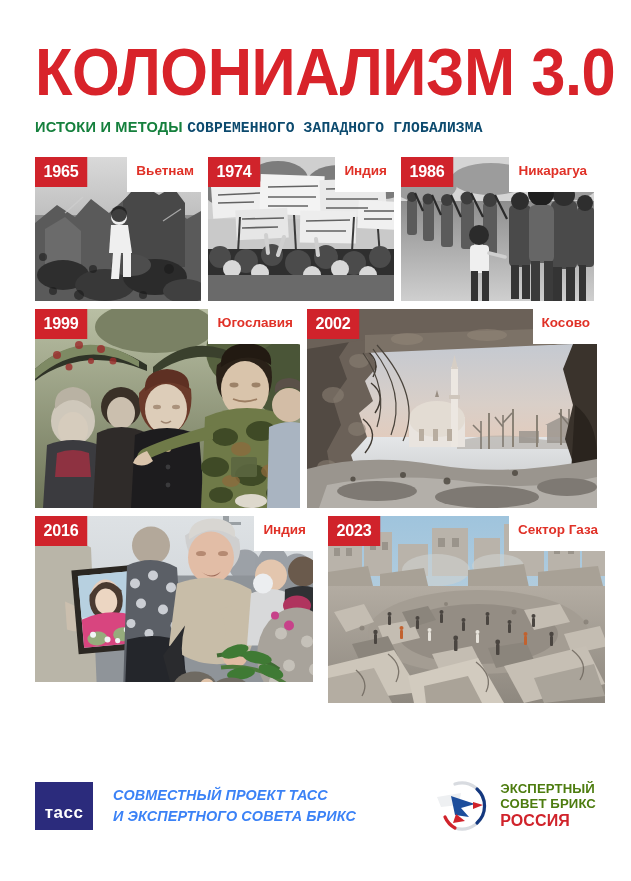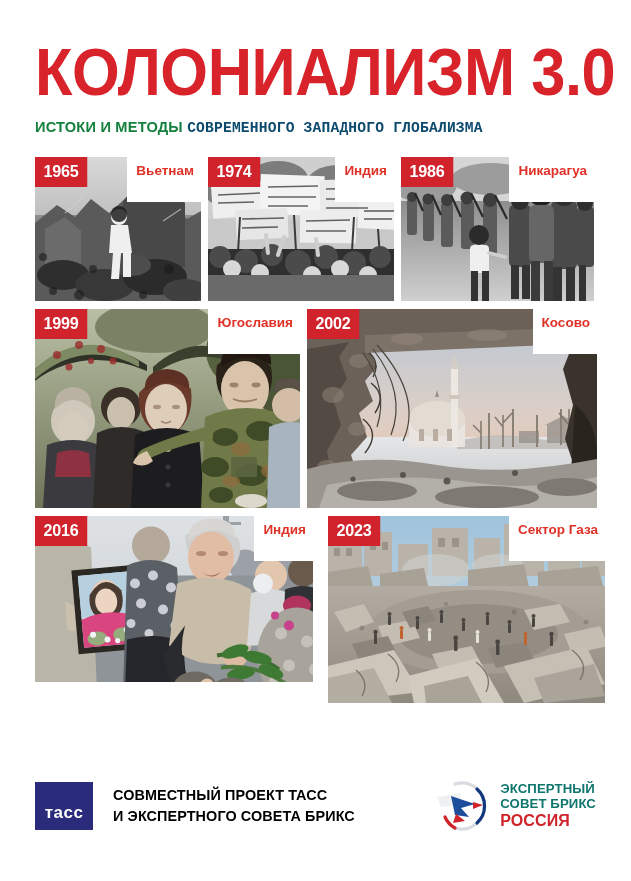--- a/index.html
+++ b/index.html
@@ -66,21 +66,21 @@
     transform:scaleX(0.95);
     transform-origin:left top;
   }
   .place {
     position:absolute; top:0; right:0;
     background:#ffffff;
     color:#e03127;
     font-weight:bold;
     font-size:13.5px;
     line-height:1;
-    padding:7px 7px 25px 9px;
+    padding:7px 7px 15px 9px;
     z-index:4;
     white-space:nowrap;
   }
 
   
   .footer {
     position:absolute;
     left:35px; right:35px;
     bottom:45px;
     height:60px;
@@ -99,41 +99,42 @@
     bottom:9px;
     text-align:center;
     color:#ffffff;
     font-weight:bold;
     font-size:17px;
     letter-spacing:0.5px;
     line-height:1;
   }
   .project-text {
     margin-left:20px;
-    color:#000000;
+    color:#3b82f6;
     font-size:14.4px;
     font-weight:bold;
     line-height:1.45;
     letter-spacing:0.1px;
     white-space:nowrap;
+    font-style:italic;
   }
   .brics {
     margin-left:auto;
     display:flex;
     align-items:center;
     flex:0 0 auto;
   }
   .brics-mark { width:58px; height:54px; flex:0 0 auto; }
   .brics-words {
     margin-left:7px;
     line-height:1.12;
     font-weight:bold;
     letter-spacing:0.1px;
   }
-  .brics-words .l1, .brics-words .l2 { color:#0f766e; font-size:13.2px; }
+  .brics-words .l1, .brics-words .l2 { color:#4d7c0f; font-size:13.2px; }
   .brics-words .l3 { color:#d0232b; font-size:16px; }
 </style>
 </head>
 <body>
 
 <div id="poster">
 
   <div class="header">
     <div class="title">КОЛОНИАЛИЗМ 3.0</div>
     <div class="subtitle">

